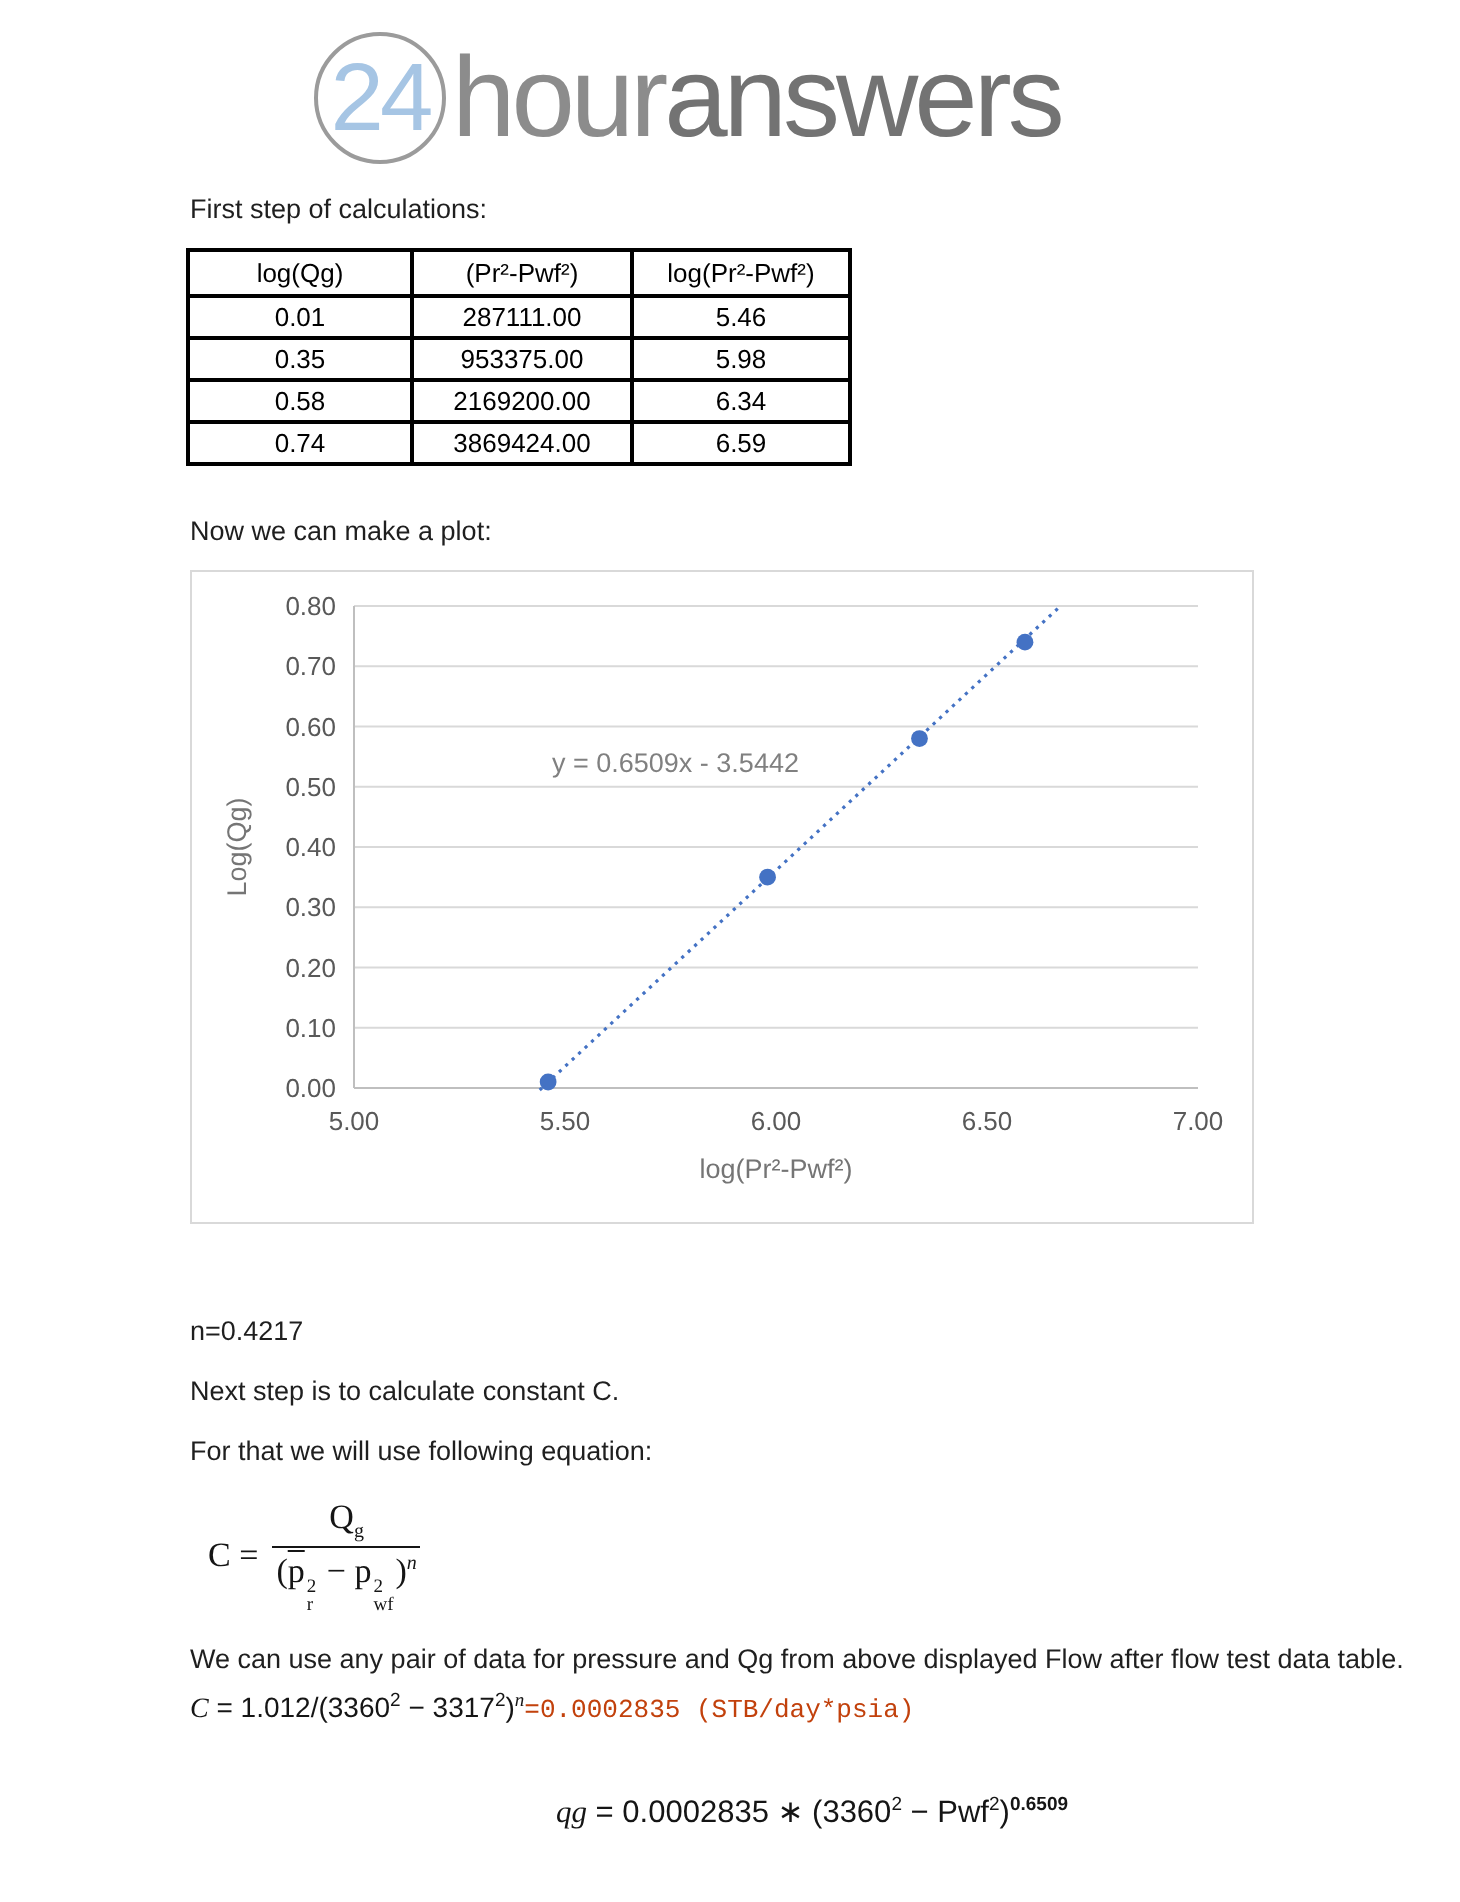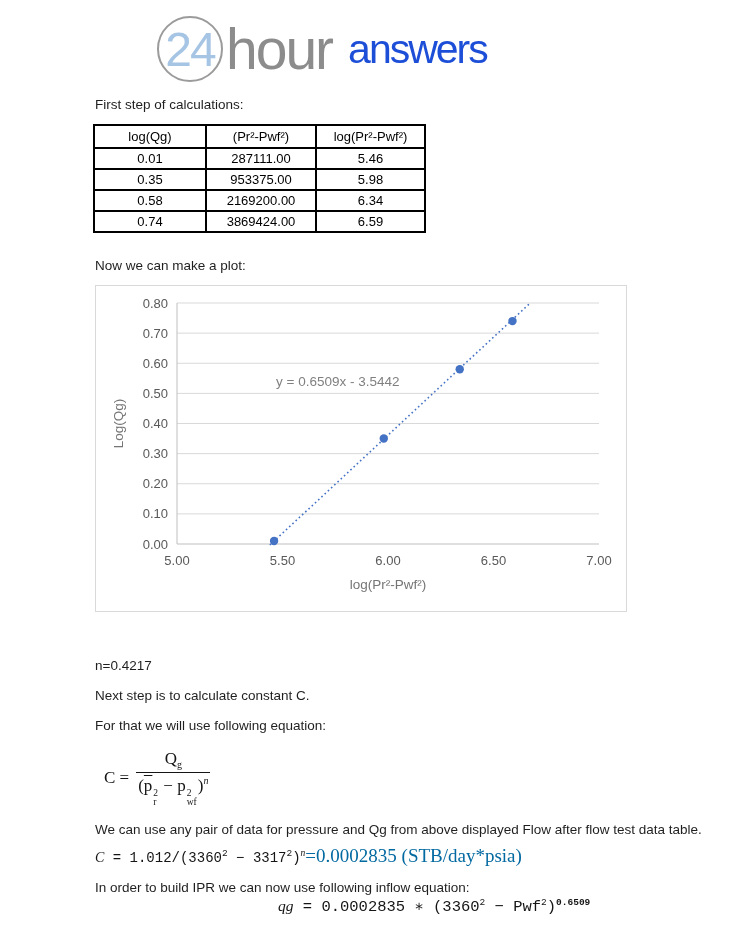--- a/index.html
+++ b/index.html
@@ -5,21 +5,21 @@
   html,body{margin:0;padding:0;background:#fff;}
   #page{position:relative;width:730px;height:951px;background:#fff;overflow:hidden;
         font-family:"Liberation Sans",sans-serif;color:#1f1f1f;}
 
   
   .logo{position:absolute;left:157px;top:16px;display:flex;align-items:flex-end;}
   .logo-circle{width:66px;height:66px;border:2px solid #9b9b9b;border-radius:50%;
         display:flex;align-items:center;justify-content:center;
         font-size:48px;color:#a6c5e4;letter-spacing:-2px;box-sizing:border-box;}
   .logo-hour{font-size:57px;color:#8c8c8c;letter-spacing:-2px;line-height:66px;margin-left:3px;}
-  .logo-answers{font-size:41px;color:#1d4ed8;letter-spacing:-2px;line-height:66px;margin-left:16px;}
+  .logo-answers{font-size:57px;color:#737373;letter-spacing:-2px;line-height:66px;}
 
   
   .para{position:absolute;left:95px;font-size:13.5px;line-height:17px;color:#1f1f1f;white-space:nowrap;}
 
   
   .calc-table{position:absolute;left:93px;top:124px;border-collapse:collapse;
         font-size:13px;color:#000;}
   .calc-table th,.calc-table td{border:2px solid #000;text-align:center;
         font-weight:normal;padding:0;}
   .calc-table th{height:21px;}
@@ -38,23 +38,23 @@
   .frac .num{padding:0 10px 2px;}
   .frac .num sub{font-size:10px;}
   .frac .den{border-top:1.4px solid #151515;padding:2px 2px 0;}
   .ol{text-decoration:overline;}
   .stack{display:inline-flex;flex-direction:column;align-items:flex-start;
         font-size:9.5px;line-height:8.5px;vertical-align:-5px;margin-left:1px;margin-right:1px;}
   .exp{font-size:10px;font-style:italic;}
 
   .eq-line{position:absolute;left:95px;top:845px;font-size:14px;color:#151515;white-space:nowrap;}
   .mathit{font-family:"Liberation Serif",serif;font-style:italic;}
-  .mathn{font-family:Liberation Mono, monospace;font-style:normal;}
+  .mathn{font-family:Liberation Sans, sans-serif;font-style:normal;}
   .eq-line sup,.eq-qg sup{font-size:9.5px;}
-  .eq-tail{font-family:Liberation Serif, serif;font-size:19px;color:#0369a1;}
+  .eq-tail{font-family:Liberation Mono, monospace;font-size:13px;color:#c2410c;}
 
   .eq-qg{position:absolute;left:278px;top:897px;font-family:"Liberation Serif",serif;
         font-size:15.5px;color:#151515;white-space:nowrap;}
   .eq-qg .bexp{font-weight:600;}
 </style>
 </head>
 <body>
 
 <div id="page">
 
@@ -156,19 +156,18 @@
           </span><span>)</span><sup class="exp">n</sup></span>
     </span>
   </div>
 
   <div class="para" style="top:821px">We can use any pair of data for pressure and Qg from above displayed Flow after flow test data table.</div>
 
   <div class="eq-line">
     <span class="mathit">C</span><span class="mathn"> = 1.012/(3360</span><sup class="mathn">2</sup><span class="mathn"> − 3317</span><sup class="mathn">2</sup><span class="mathn">)</span><sup class="mathit">n</sup><span class="eq-tail">=0.0002835 (STB/day*psia)</span>
   </div>
 
-  <div class="para" style="top:879px">In order to build IPR we can now use following inflow equation:</div>
 
   <div class="eq-qg">
     <span class="mathit">qg</span><span class="mathn"> = 0.0002835 ∗ (3360</span><sup class="mathn">2</sup><span class="mathn"> − Pwf</span><sup class="mathn">2</sup><span class="mathn">)</span><sup class="mathn bexp">0.6509</sup>
   </div>
 
 </div>
 
 </body></html>

